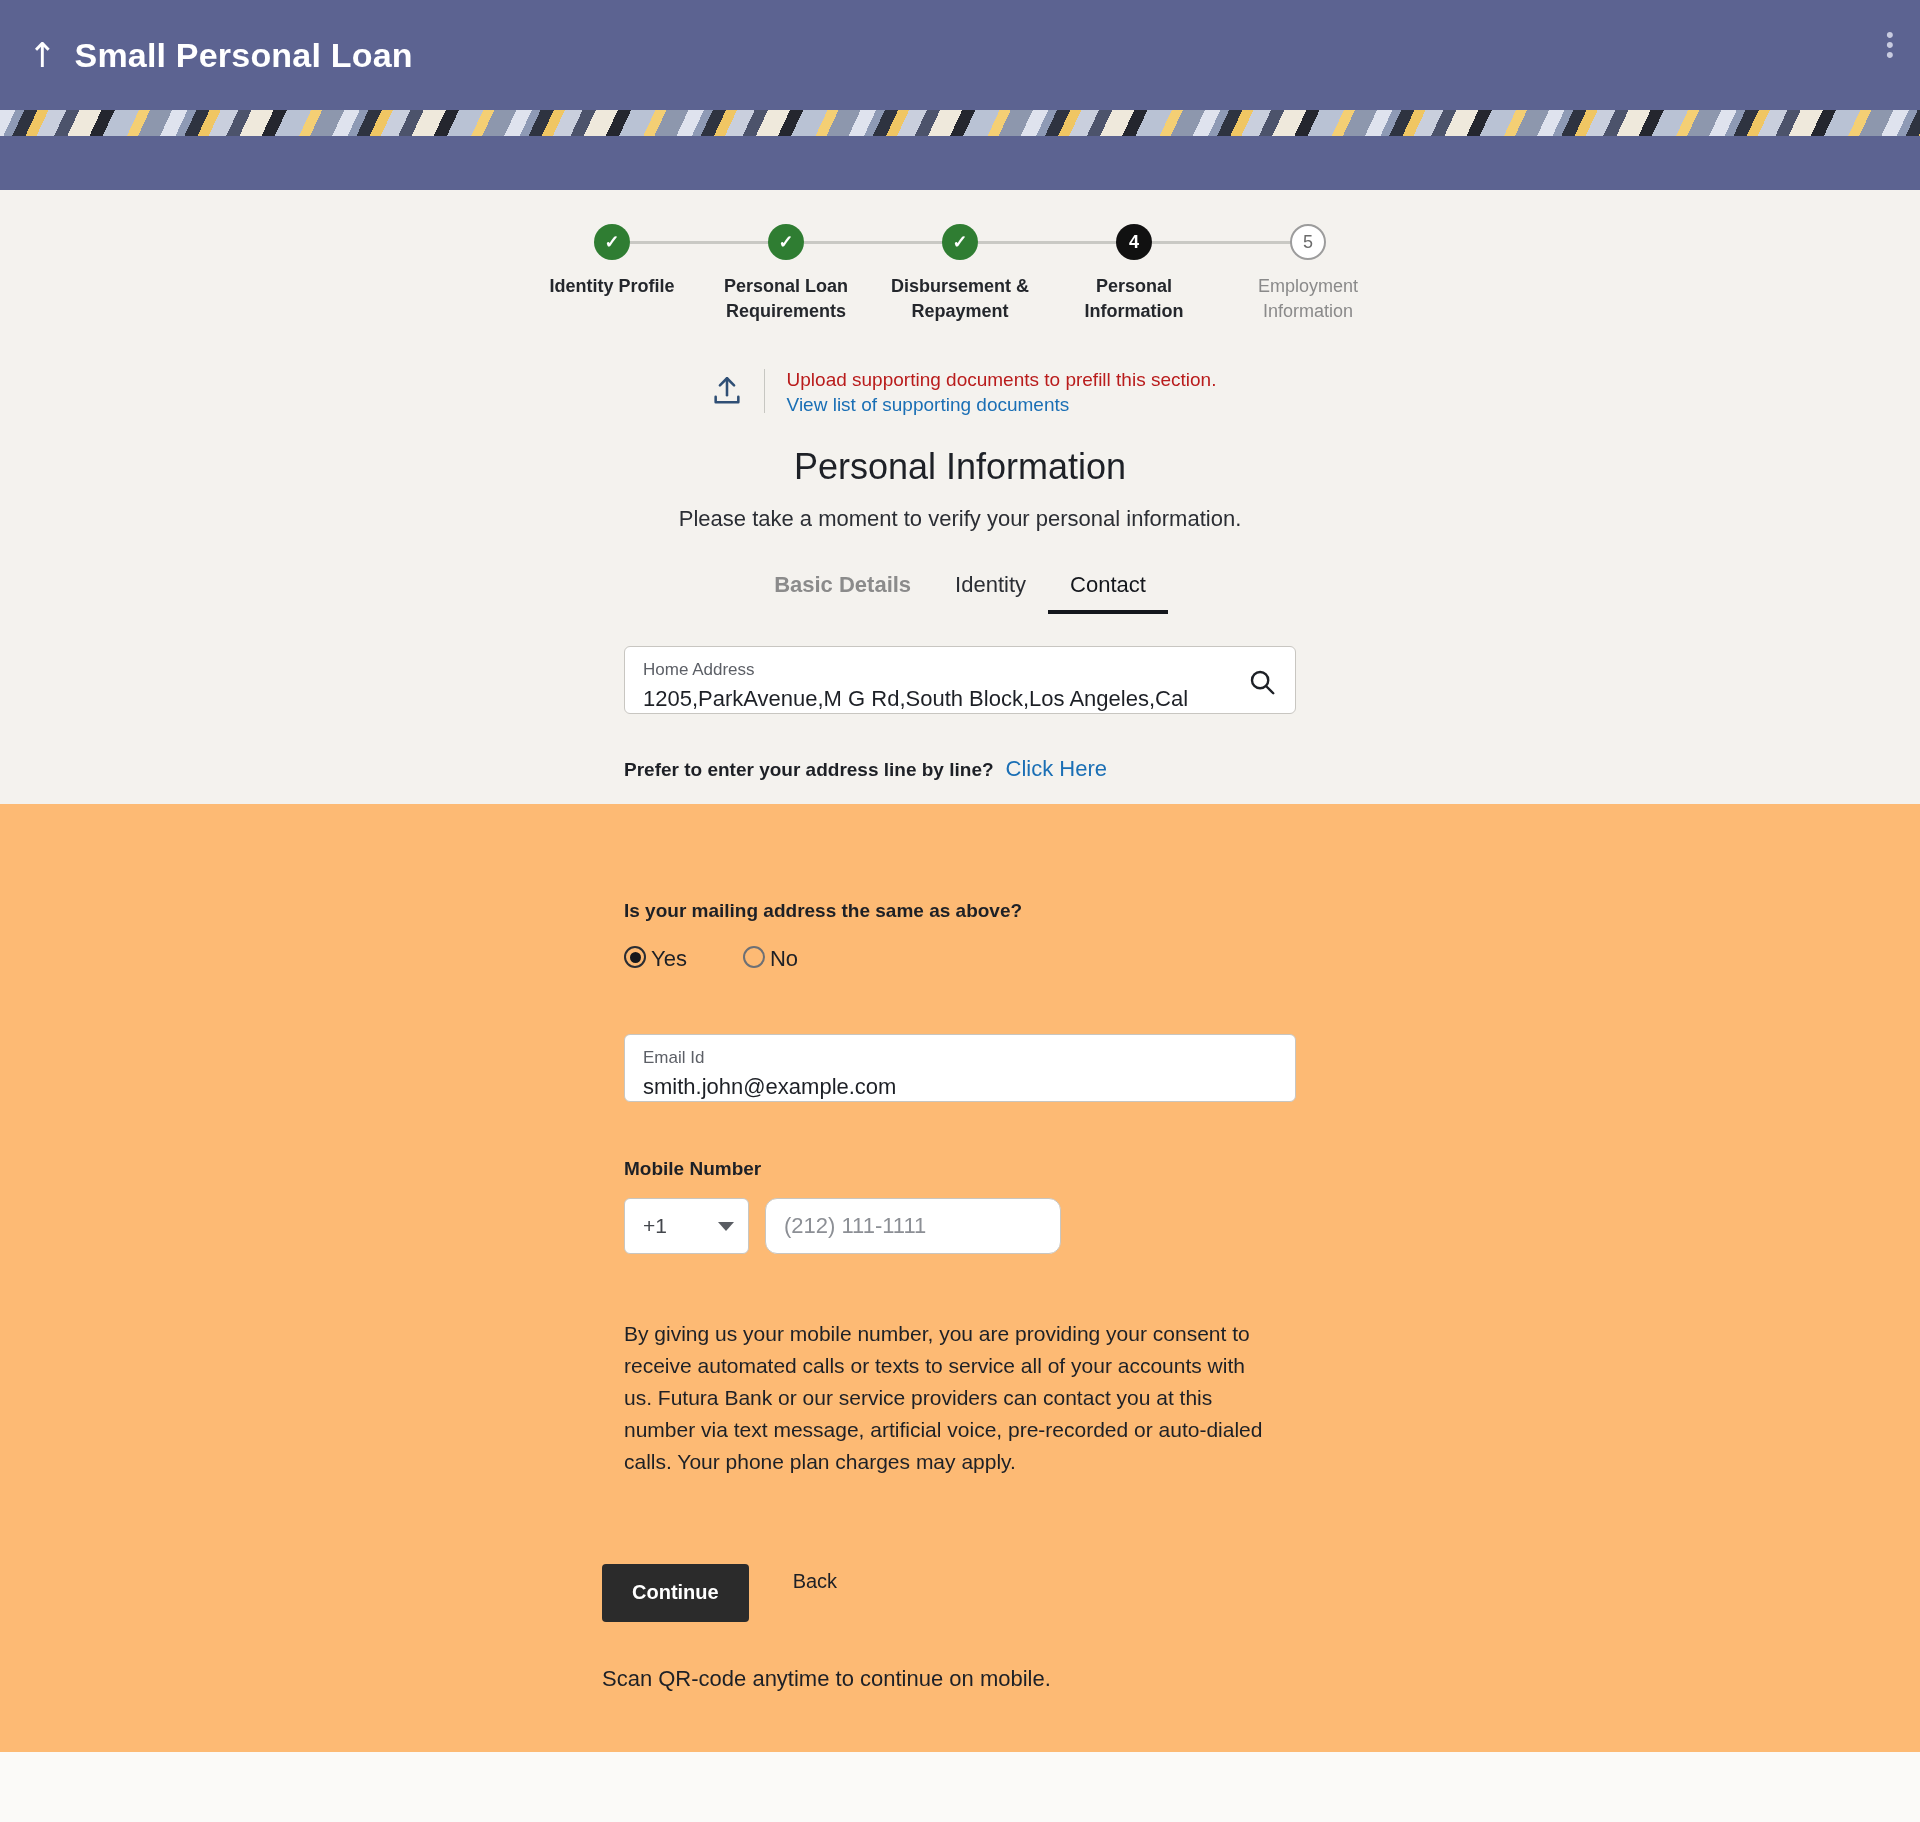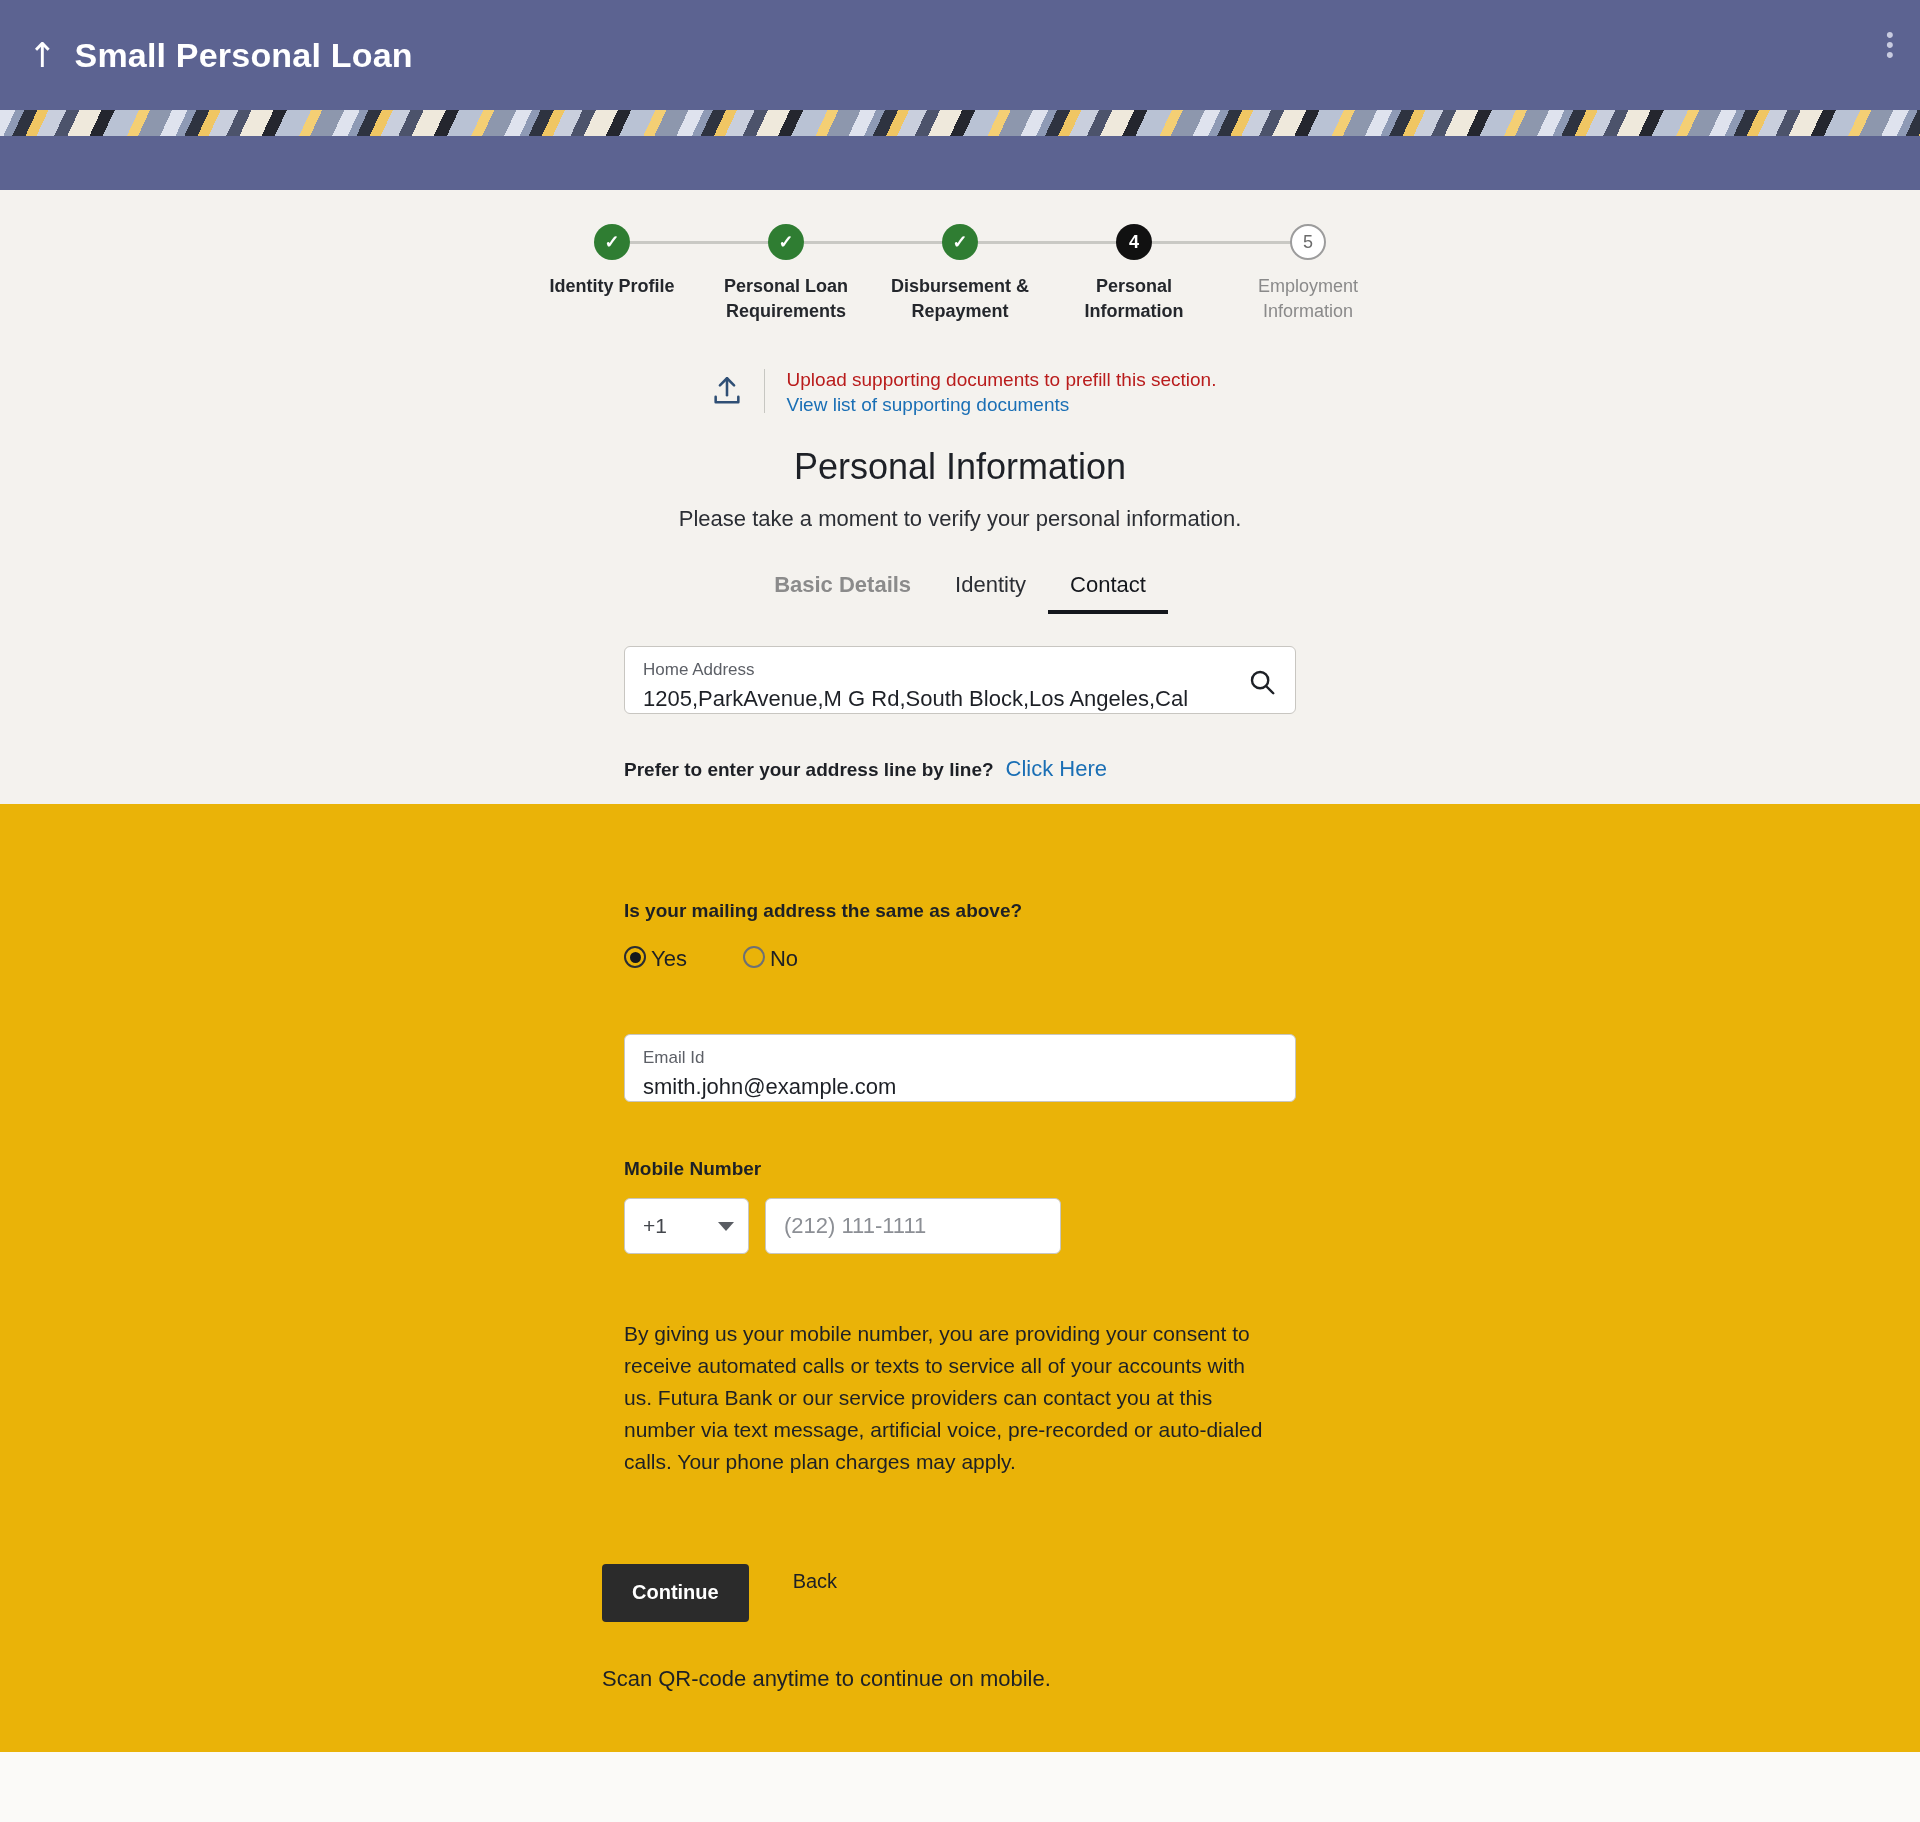--- a/index.html
+++ b/index.html
@@ -86,21 +86,21 @@
         #8d97ad 136px, #8d97ad 156px);
   }
 
   
   .content-top {
     background: #f4f2ee;
     padding-top: 34px;
     padding-bottom: 22px;
   }
   .content-bottom {
-    background: #eab308;
+    background: #fdba74;
     padding-top: 30px;
     padding-bottom: 60px;
   }
 
   
   .stepper {
     display: flex;
     justify-content: center;
     align-items: flex-start;
     gap: 0;
@@ -349,21 +349,21 @@
   .caret {
     width: 0; height: 0;
     border-left: 8px solid transparent;
     border-right: 8px solid transparent;
     border-top: 9px solid #5a5d63;
   }
   .phone-input {
     width: 296px;
     height: 56px;
     border: 1px solid #c8c6c1;
-    border-radius: 6px;
+    border-radius: 12px;
     background: #ffffff;
     display: flex;
     align-items: center;
     padding: 0 18px;
     font-size: 22px;
     color: #8c8f95;
     cursor: text;
   }
 
   .consent {

